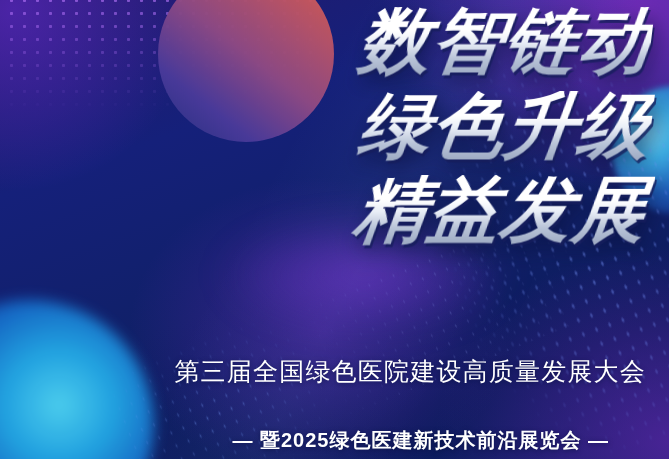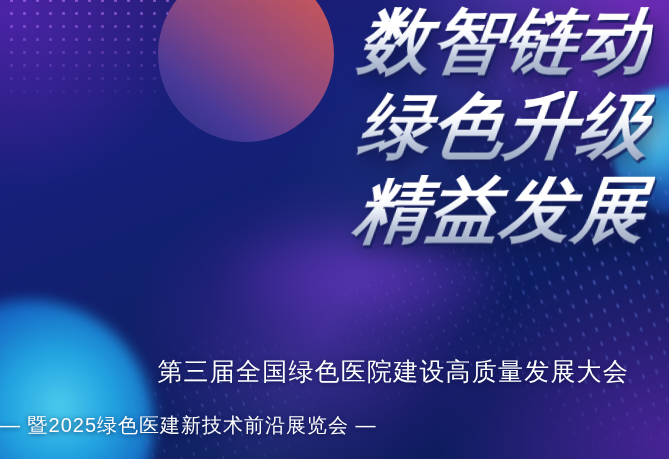--- a/index.html
+++ b/index.html
@@ -141,37 +141,38 @@
       drop-shadow(5px 7px 10px rgba(8, 12, 54, 0.55));
     transform: skewX(-7deg);
     white-space: nowrap;
   }
   .hl-line.l2 { margin-bottom: 12px; }
   .hl-line.l3 { margin-bottom: 0; padding-right: 4px; }
 
   
   .subhead {
     position: absolute;
-    left: 0; right: 40px;
+    left: 0; right: 23px;
     top: 355px;
     text-align: right;
     font-size: 25px;
     font-weight: 400;
     letter-spacing: 1.2px;
     color: #ffffff;
     text-shadow: 0 1px 5px rgba(6, 14, 60, 0.7);
     white-space: nowrap;
     z-index: 6;
   }
   .subsubhead {
     position: absolute;
     left: 0; right: 60px;
-    top: 412px;
+    top: 427px;
+    text-align: right;
     font-size: 20px;
-    font-weight: 400;
+    font-weight: 700;
     letter-spacing: 1px;
     color: #ffffff;
     text-shadow: 0 1px 5px rgba(6, 14, 60, 0.7);
     white-space: nowrap;
     z-index: 6;
   }
 </style>
 </head>
 <body>
 

